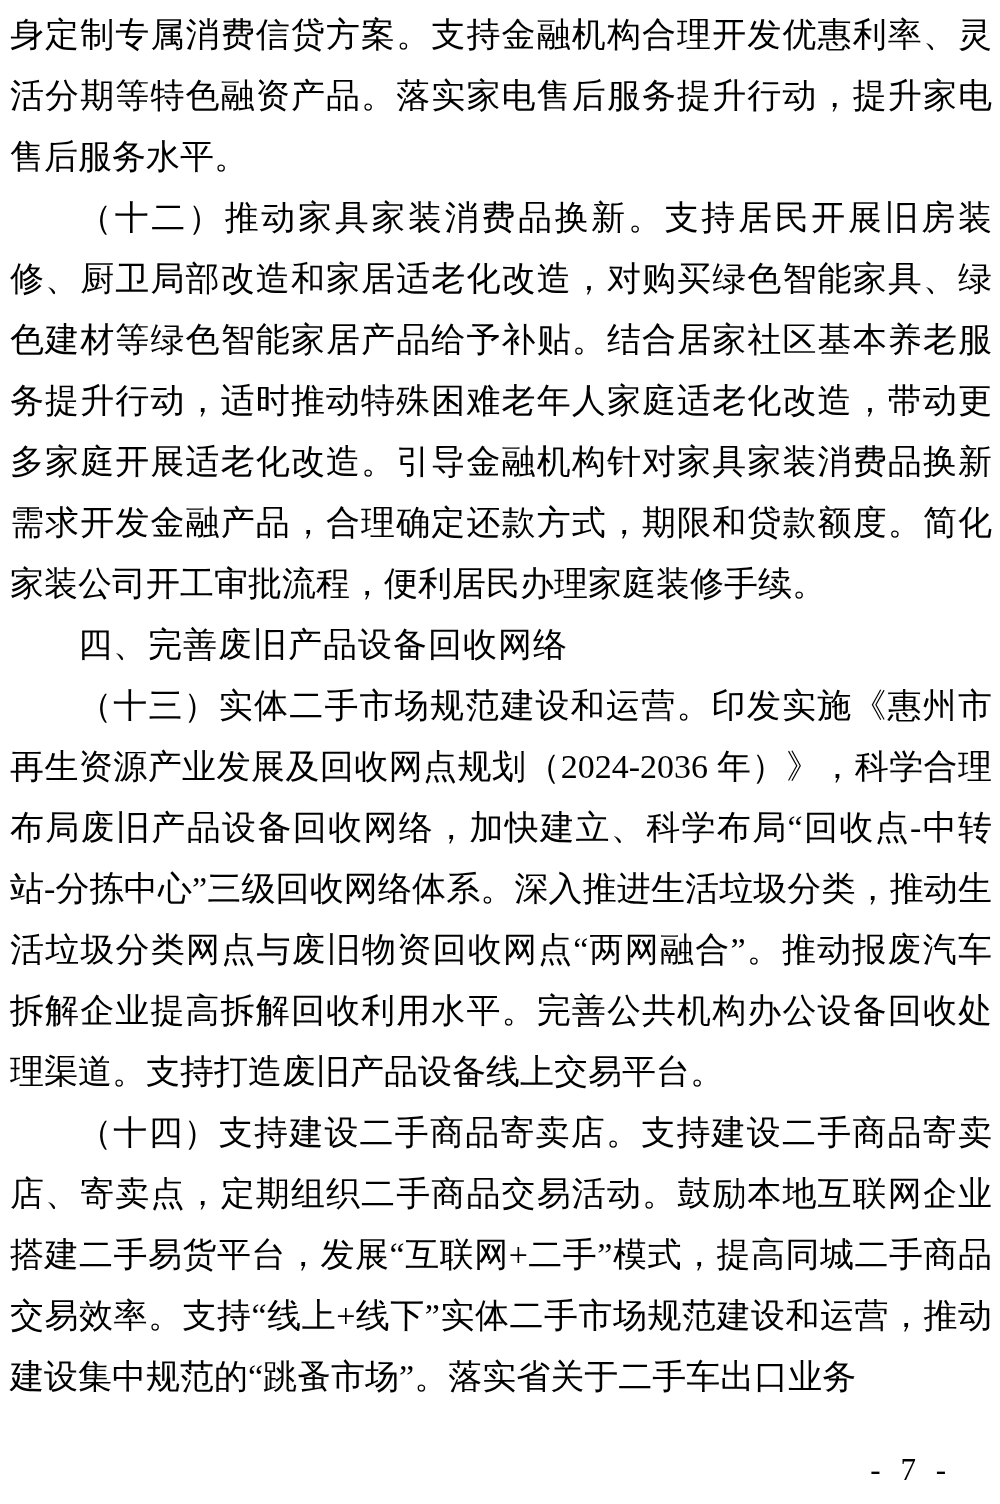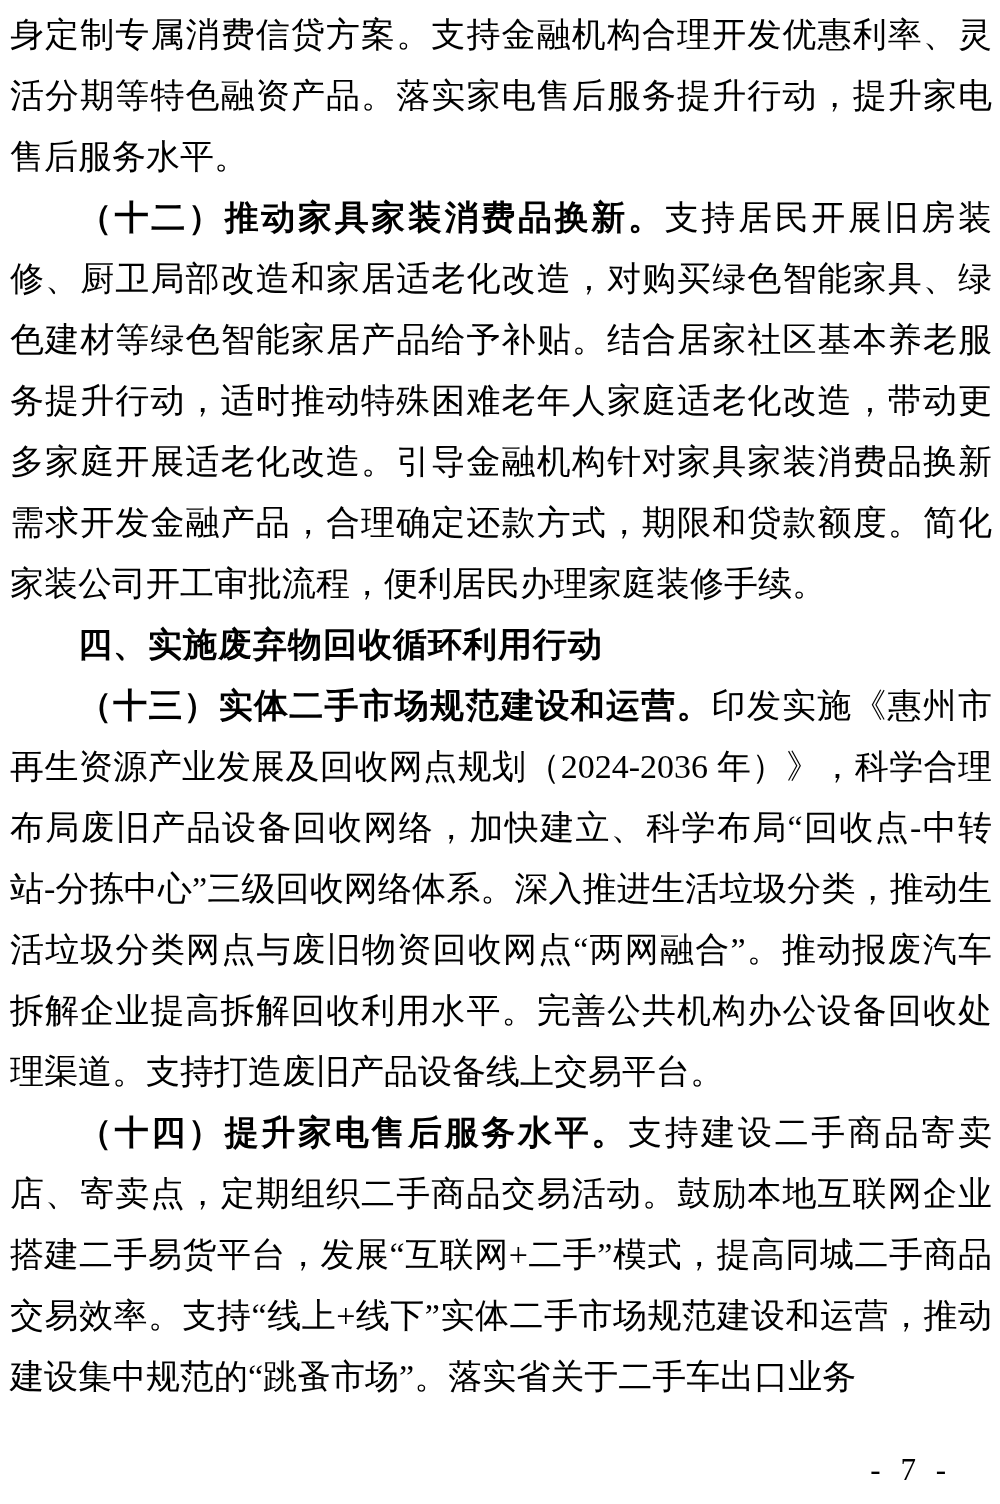--- a/index.html
+++ b/index.html
@@ -19,21 +19,21 @@
     text-align: justify;
     text-justify: inter-ideograph;
     letter-spacing: 0;
   }
   p.para {
     margin: 0;
     padding: 0;
   }
   p.para.indent { text-indent: 2em; }
   .run-normal { font-weight: normal; }
-  .run-kai-bold { font-weight: bold; }
+  .run-kai-bold { font-weight: normal; }
   p.para.heading {
     font-family: "Liberation Sans", "DejaVu Sans", sans-serif;
     font-weight: bold;
     letter-spacing: 1px;
   }
   .page-number {
     position: absolute;
     top: 1452px;
     right: 48px;
     font-size: 31px;
@@ -41,18 +41,18 @@
     white-space: pre;
   }
 </style>
 </head>
 <body>
 
 <div class="page">
   <div class="doc-body" id="doc-body">
       <p class="para body"><span class="run-normal">身定制专属消费信贷方案。支持金融机构合理开发优惠利率、灵活分期等特色融资产品。落实家电售后服务提升行动，提升家电售后服务水平。</span></p>
       <p class="para body indent"><span class="run-kai-bold">（十二）推动家具家装消费品换新。</span><span class="run-normal">支持居民开展旧房装修、厨卫局部改造和家居适老化改造，对购买绿色智能家具、绿色建材等绿色智能家居产品给予补贴。结合居家社区基本养老服务提升行动，适时推动特殊困难老年人家庭适老化改造，带动更多家庭开展适老化改造。引导金融机构针对家具家装消费品换新需求开发金融产品，合理确定还款方式，期限和贷款额度。简化家装公司开工审批流程，便利居民办理家庭装修手续。</span></p>
-      <p class="para heading indent"><span class="run-kai-bold">四、实施废弃物回收循环利用行动</span></p>
+      <p class="para heading indent"><span class="run-kai-bold">四、完善废旧产品设备回收网络</span></p>
       <p class="para body indent"><span class="run-kai-bold">（十三）实体二手市场规范建设和运营。</span><span class="run-normal">印发实施《惠州市再生资源产业发展及回收网点规划（2024-2036 年）》，科学合理布局废旧产品设备回收网络，加快建立、科学布局“回收点-中转站-分拣中心”三级回收网络体系。深入推进生活垃圾分类，推动生活垃圾分类网点与废旧物资回收网点“两网融合”。推动报废汽车拆解企业提高拆解回收利用水平。完善公共机构办公设备回收处理渠道。支持打造废旧产品设备线上交易平台。</span></p>
-      <p class="para body indent"><span class="run-kai-bold">（十四）提升家电售后服务水平。</span><span class="run-normal">支持建设二手商品寄卖店、寄卖点，定期组织二手商品交易活动。鼓励本地互联网企业搭建二手易货平台，发展“互联网+二手”模式，提高同城二手商品交易效率。支持“线上+线下”实体二手市场规范建设和运营，推动建设集中规范的“跳蚤市场”。落实省关于二手车出口业务</span></p>
+      <p class="para body indent"><span class="run-kai-bold">（十四）支持建设二手商品寄卖店。</span><span class="run-normal">支持建设二手商品寄卖店、寄卖点，定期组织二手商品交易活动。鼓励本地互联网企业搭建二手易货平台，发展“互联网+二手”模式，提高同城二手商品交易效率。支持“线上+线下”实体二手市场规范建设和运营，推动建设集中规范的“跳蚤市场”。落实省关于二手车出口业务</span></p>
     </div>
   <div class="page-number">- 7 -</div>
 </div>
 
 </body></html>

